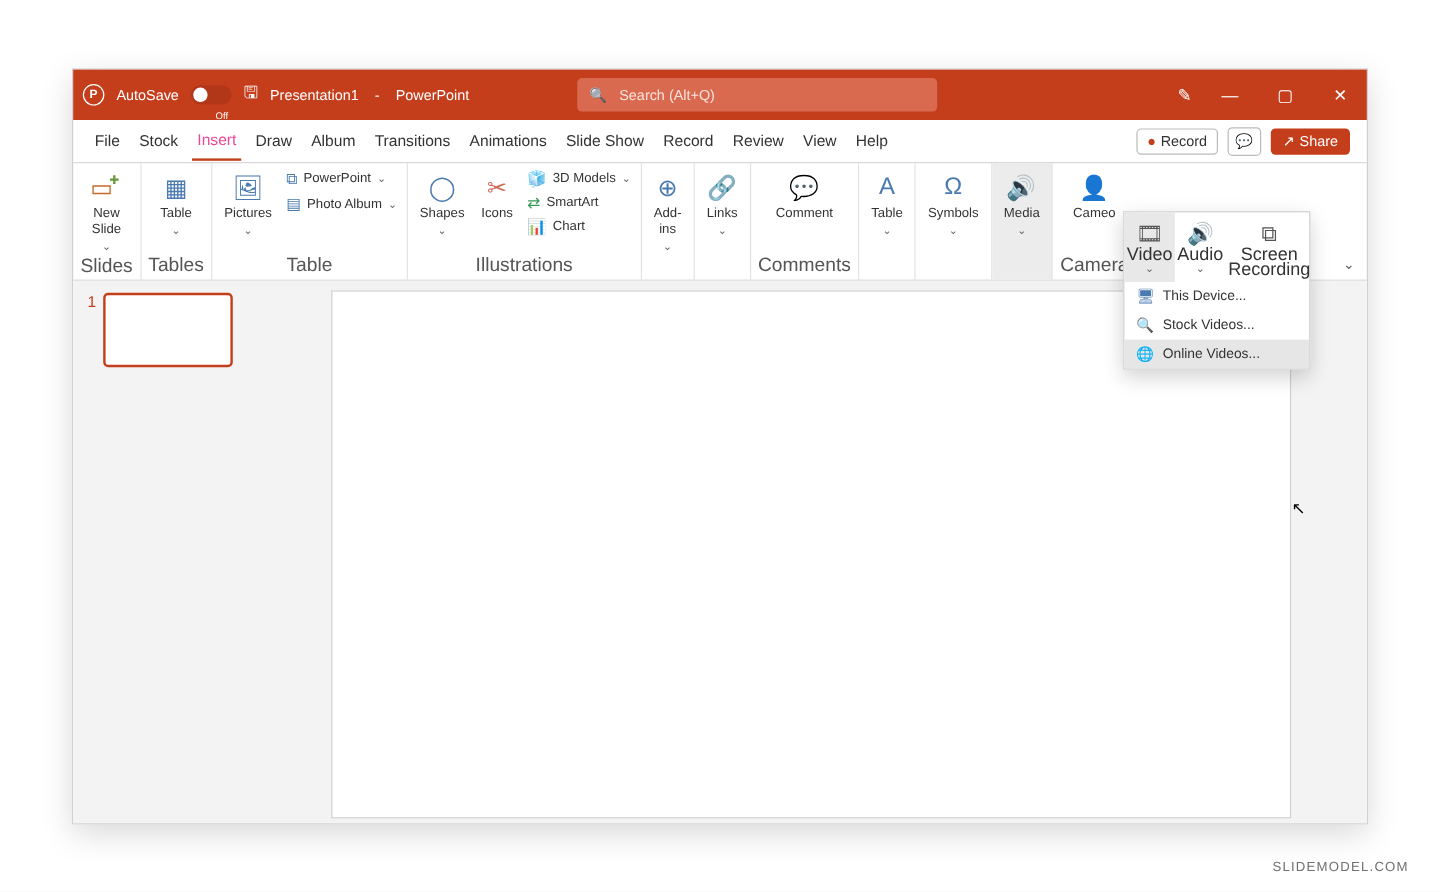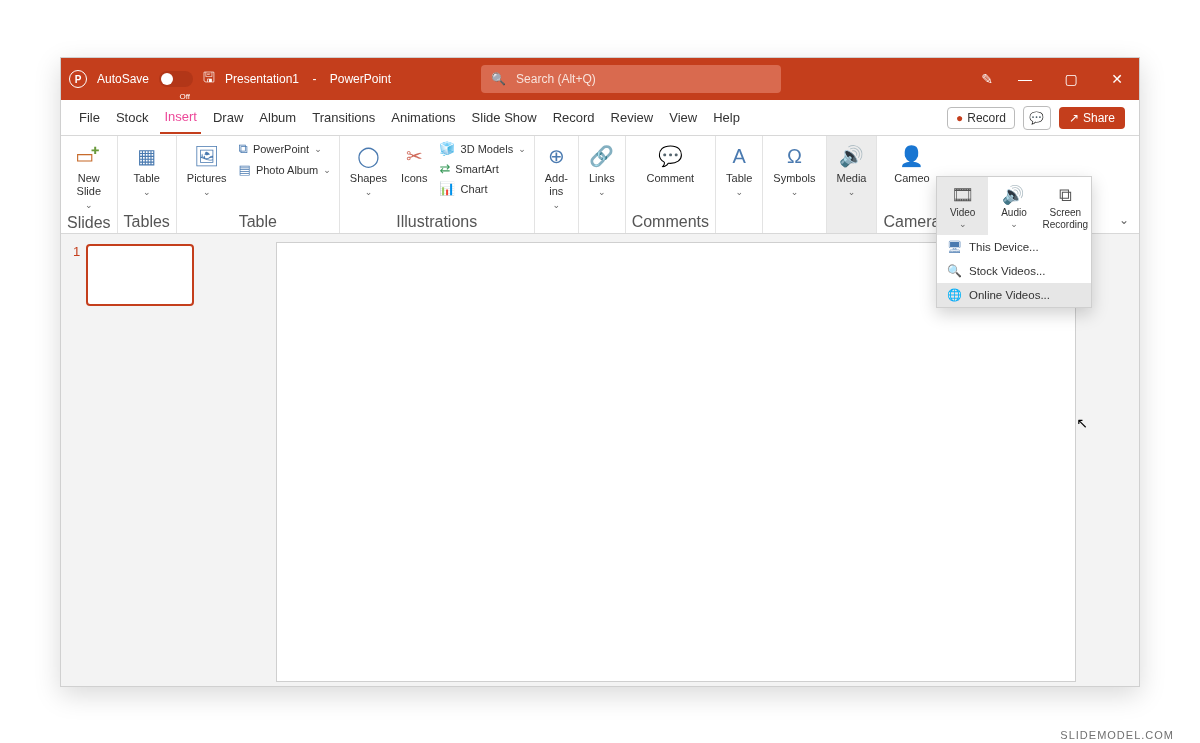--- a/index.html
+++ b/index.html
@@ -40,27 +40,27 @@
 .content { flex: 1; display: flex; background: #f3f3f3; position: relative; overflow: hidden; }
 .thumbs { width: 210px; padding: 10px 12px; display: flex; gap: 6px; }
 .slidenum { color: #c43e1c; font-size: 13px; }
 .thumb { width: 108px; height: 62px; background: #fff; border: 2px solid #c43e1c; border-radius: 4px; }
 .canvas { position: absolute; left: 215px; top: 8px; width: 800px; height: 440px; background: #fff; border: 1px solid #cfcfcf; }
 .dropdown { position: absolute; right: 108px; top: 176px; width: 156px; background: #fff; border: 1px solid #cfcfcf; box-shadow: 0 6px 16px rgba(0,0,0,0.18); font-size: 11.5px; color: #333; }
 .dropdown .drow { display: flex; }
 .dropdown .dcell { flex: 1; display: flex; flex-direction: column; align-items: center; padding: 6px 2px 4px 2px; text-align: center; }
 .dropdown .dcell .icon { font-size: 18px; color: #555; height: 24px; display: flex; align-items: center; }
 .dropdown .dcell.active { background: #e8e8e8; }
-.dropdown .dcell .cap { font-size: 10px; line-height: 12px; }
+.dropdown .dcell .cap { font-size: 15px; line-height: 12px; }
 .dropdown .hdr { font-weight: bold; padding: 8px 10px 4px 10px; border-top: 1px solid #e3e3e3; font-size: 12px; }
 .dropdown .mitem { padding: 5px 10px; display: flex; align-items: center; gap: 8px; }
 .dropdown .mitem .iicon { font-size: 12px; color: #4a7ab0; width: 14px; }
 .dropdown .mitem.hover { background: #e6e6e6; }
 .cursor { position: absolute; right: 112px; top: 415px; font-size: 14px; color: #000; pointer-events: none; }
-.watermark { position: absolute; right: 26px; bottom: 2px; font-size: 11px; letter-spacing: 1px; color: #707070; }
+.watermark { position: absolute; right: 26px; bottom: 14px; font-size: 11px; letter-spacing: 1px; color: #707070; }
 </style>
 </head>
 <body>
 
 <div class="appwin">
 
   <div class="titlebar">
     <div class="left">
       <span class="ppicon">P</span>
       <span>AutoSave</span>

